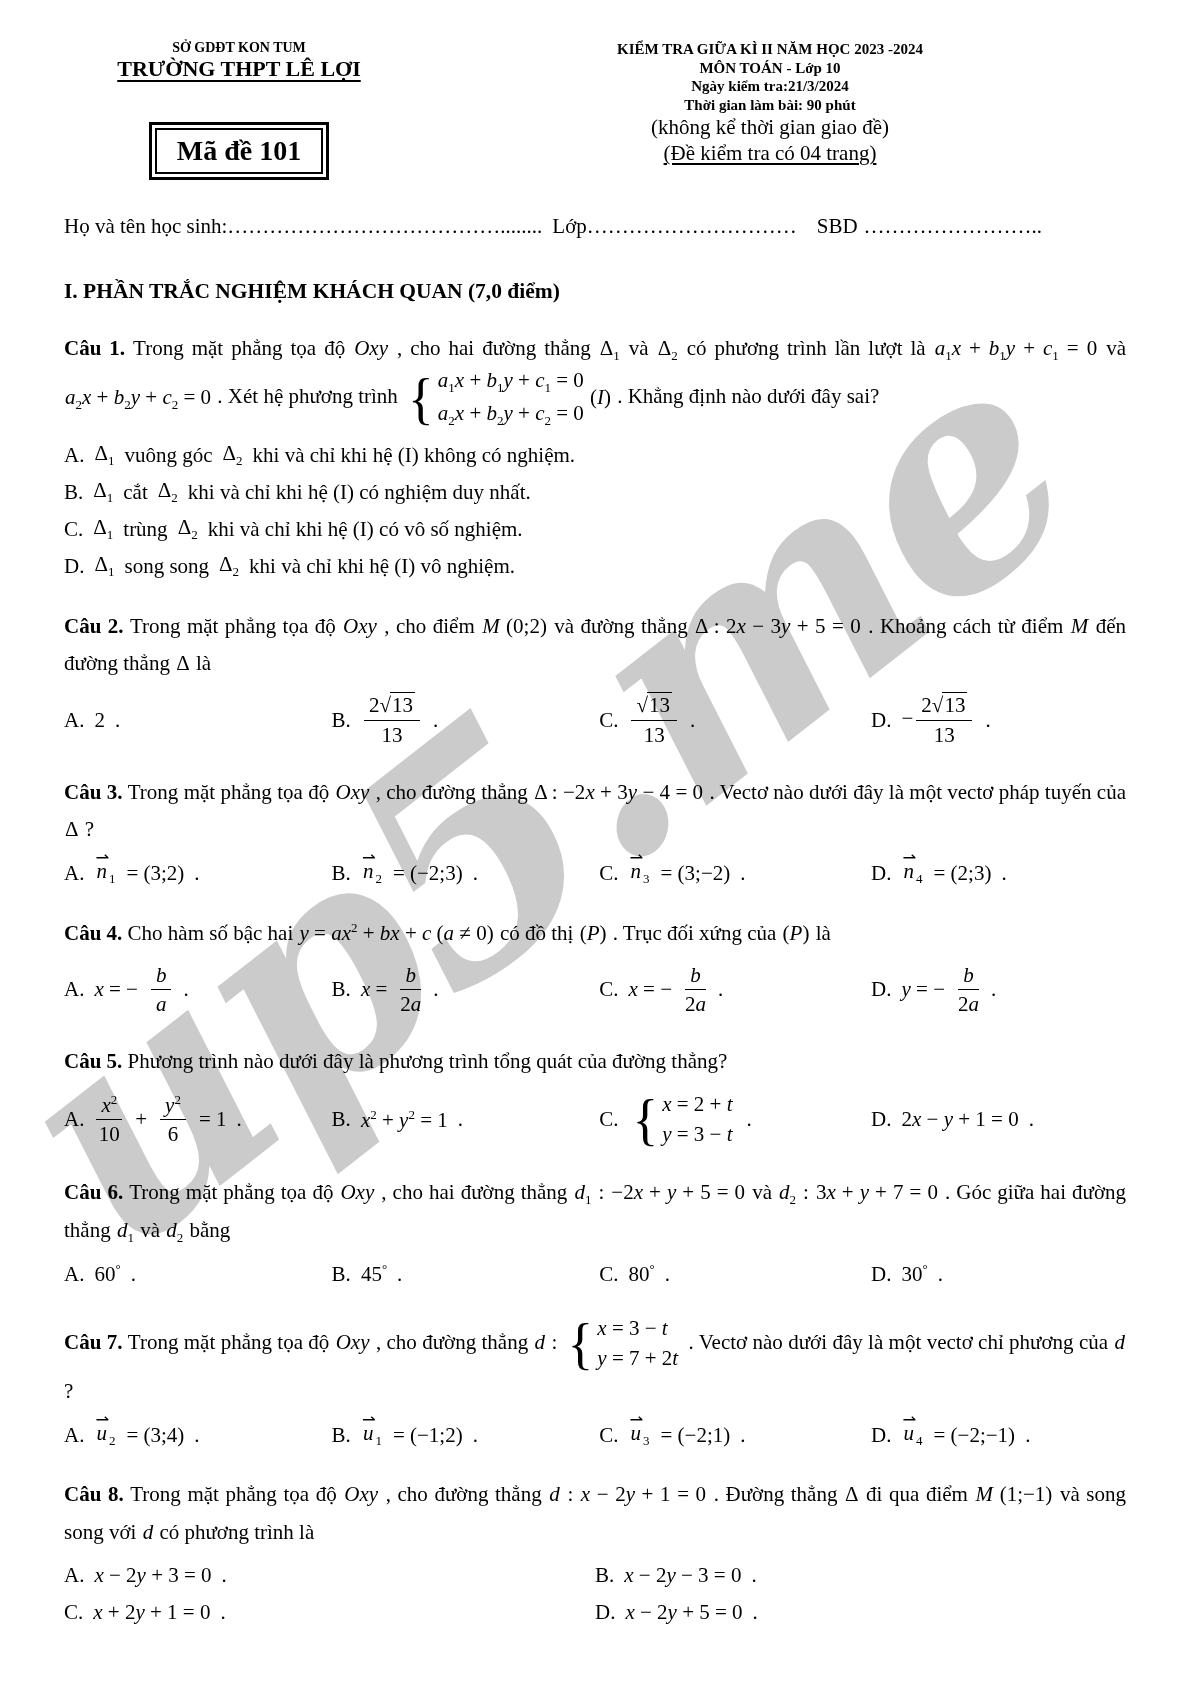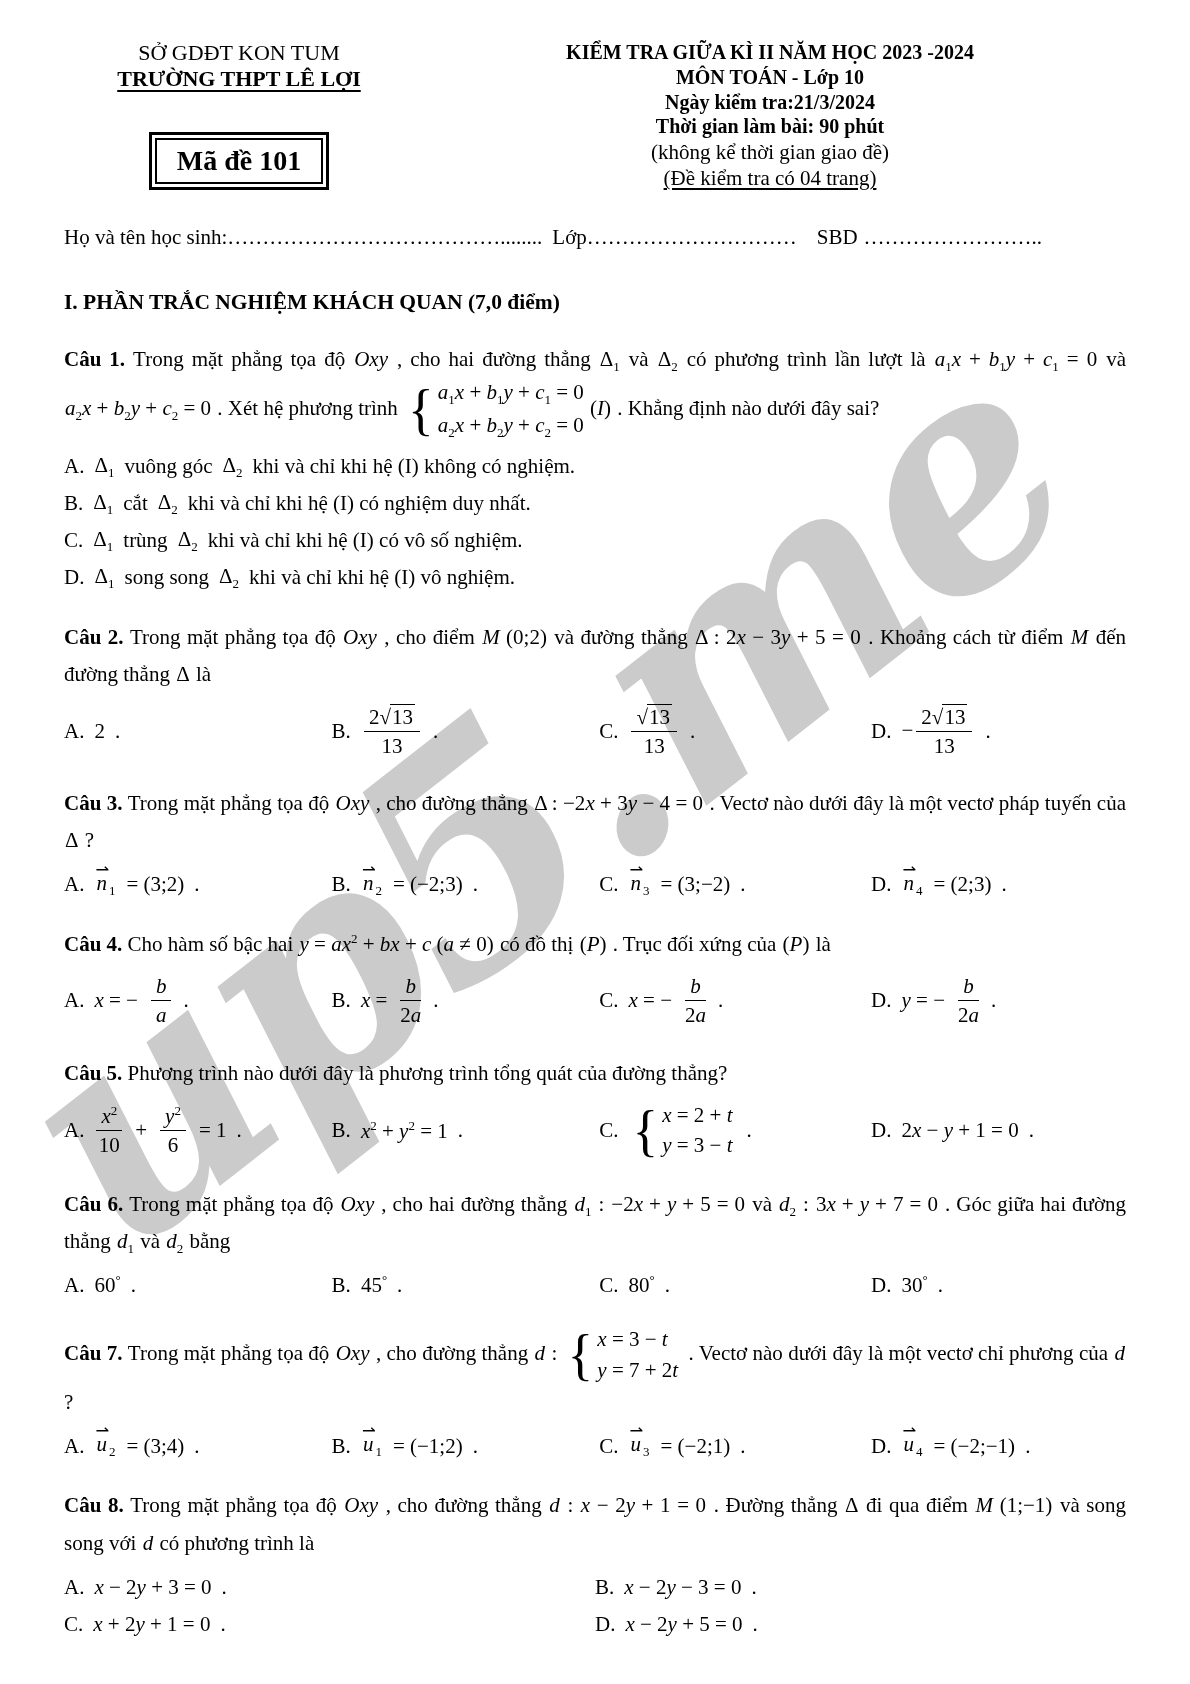--- a/index.html
+++ b/index.html
@@ -14,26 +14,26 @@
     transform:translate(-50%,-50%) rotate(-38deg);
     font-family:"DejaVu Serif",serif; font-style:italic; font-weight:bold;
     font-size:305px; color:#cbcbcb; white-space:nowrap; letter-spacing:-8px;
     pointer-events:none;
   }
   .page { position:relative; z-index:1; padding:40px 64px 30px 64px; }
 
   
   .header { display:flex; }
   .h-left { width:350px; text-align:center; }
-  .h-left .dept { font-weight:normal; font-size:22px; }
+  .h-left .dept { font-weight:bold; font-size:14px; }
   .h-left .school { font-weight:bold; font-size:22px; text-decoration:underline; text-underline-offset:4px; }
   .code-box-outer { display:inline-block; border:3px solid #000; padding:3px; margin-top:40px; background:#fff; }
   .code-box-inner { border:2px solid #000; padding:5px 20px; font-weight:bold; font-size:28px; }
   .h-right { flex:1; text-align:center; line-height:1.24; }
-  .h-right .l1,.h-right .l2,.h-right .l3,.h-right .l4 { font-weight:bold; font-size:20px; }
+  .h-right .l1,.h-right .l2,.h-right .l3,.h-right .l4 { font-weight:bold; font-size:15px; }
   .h-right .l5 { font-size:21px; }
   .h-right .l6 { font-size:21px; text-decoration:underline; text-underline-offset:3px; }
 
   
   .student-line { margin-top:34px; font-size:21px; white-space:nowrap; }
   .student-line .lab-class { margin-left:10px; }
   .student-line .lab-sbd { margin-left:20px; margin-right:6px; }
 
   .section-title { margin-top:40px; font-weight:bold; font-size:21.5px; }
 

